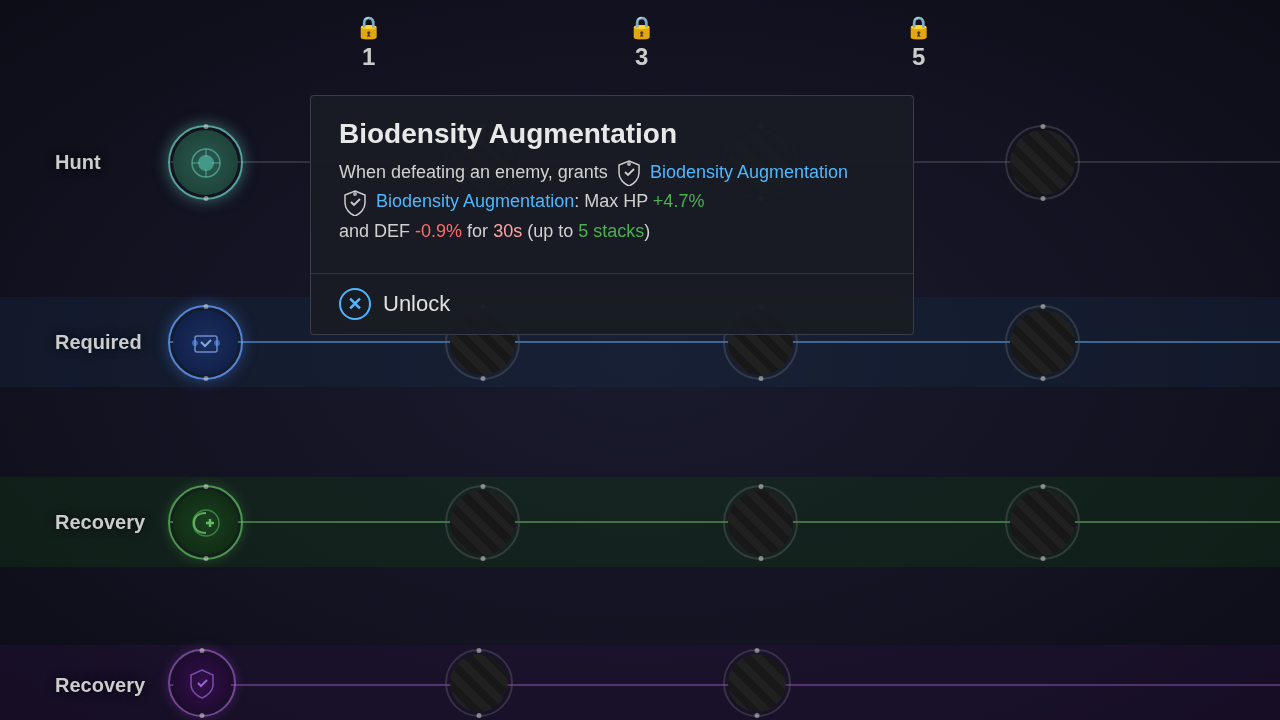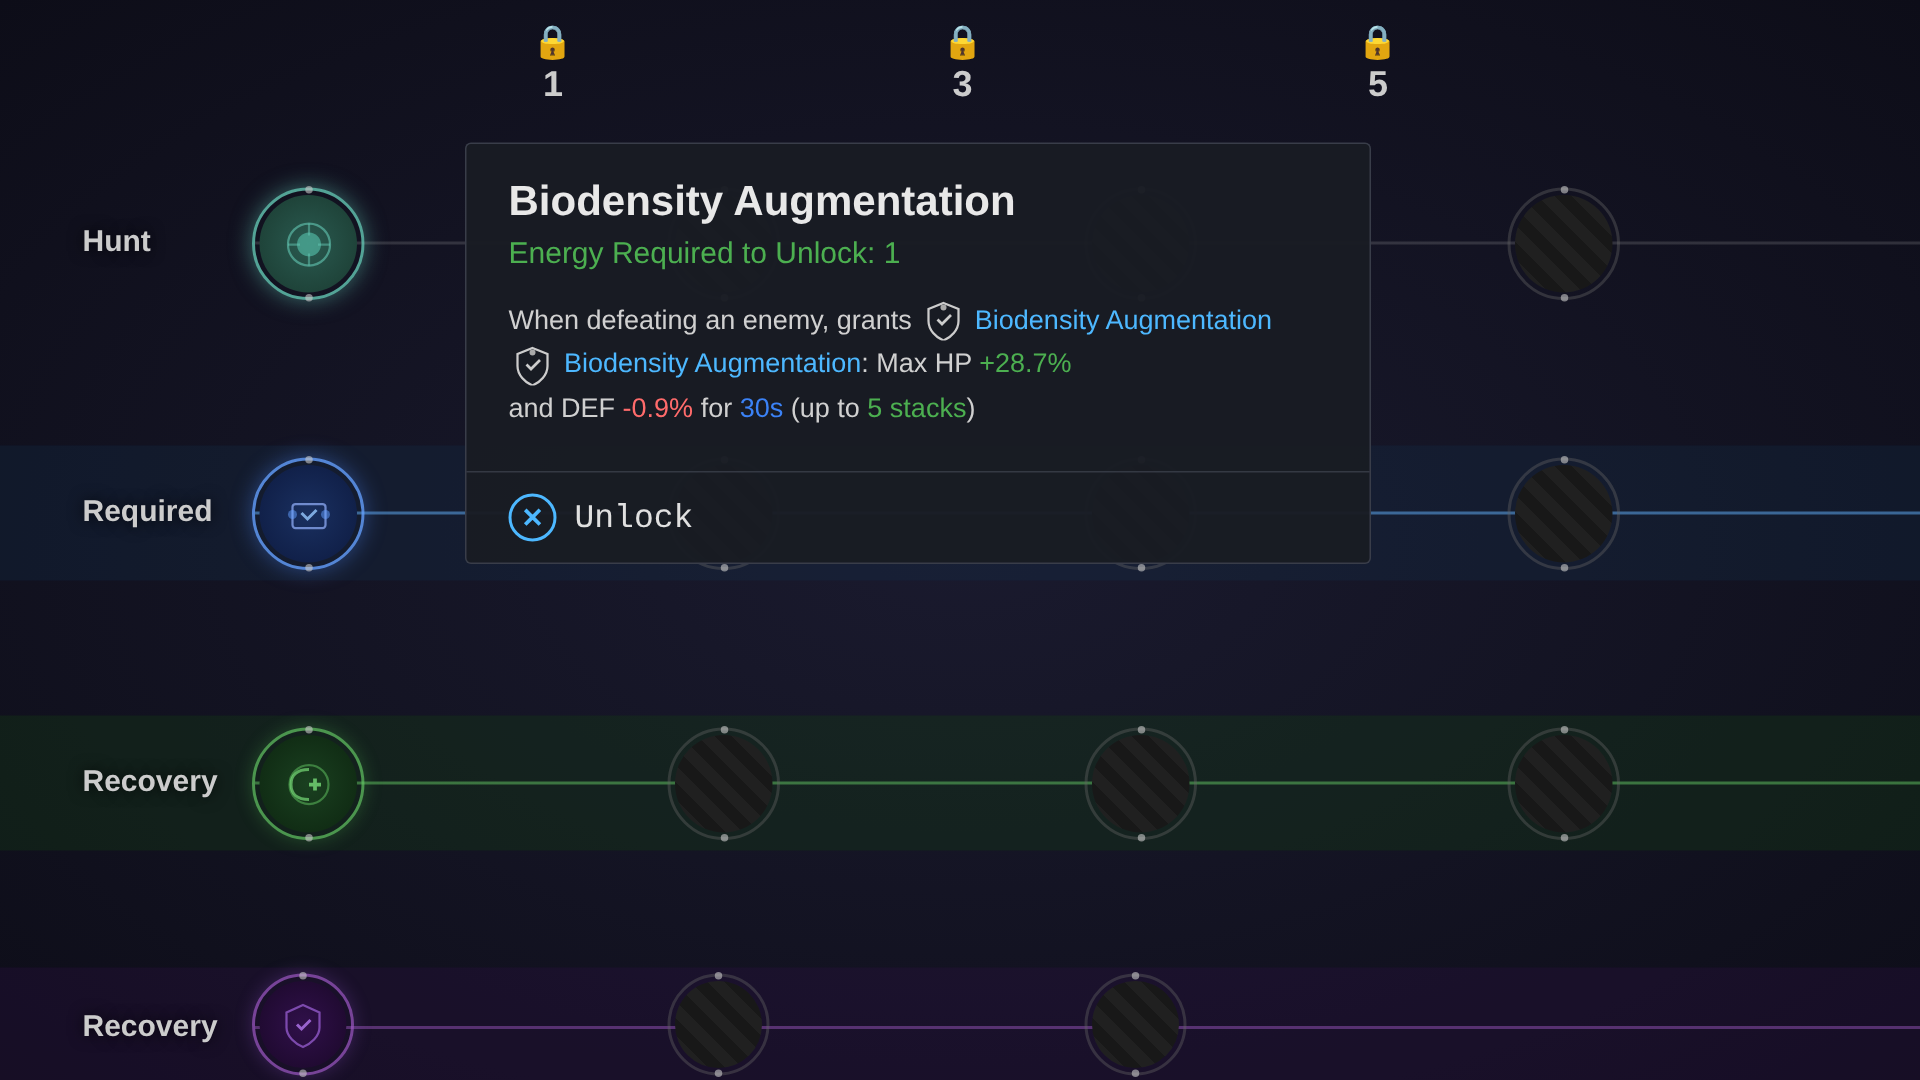--- a/index.html
+++ b/index.html
@@ -164,21 +164,21 @@
 
     .tooltip-desc .stat-pos {
       color: #4caf50;
     }
 
     .tooltip-desc .stat-neg {
       color: #ff6b6b;
     }
 
     .tooltip-desc .time {
-      color: #3b82f6;
+      color: #fca5a5;
     }
 
     .tooltip-desc .stacks {
       color: #4caf50;
     }
 
     .buff-icon {
       display: inline-block;
       width: 28px;
       height: 28px;
@@ -218,21 +218,20 @@
       font-size: 18px;
       font-weight: bold;
       cursor: pointer;
       flex-shrink: 0;
     }
 
     .unlock-label {
       font-size: 22px;
       color: #e0e0e0;
       font-weight: 500;
-      font-family: Liberation Mono, monospace;
     }
   </style>
 </head>
 <body>
 
 <div class="bg-layer"></div>
 
 <div class="lock-indicator" style="left: 355px;">
   <span class="lock-icon">🔒</span>
   <span class="lock-num">1</span>
@@ -339,42 +338,41 @@
     <div class="node-inner locked-dark" style="width:58px; height:58px;"></div>
   </div>
   <div class="node locked-gray" style="left:723px; top:4px; width:68px; height:68px;">
     <div class="node-inner locked-dark" style="width:58px; height:58px;"></div>
   </div>
 </div>
 
 <div class="tooltip">
   <div class="tooltip-body">
     <div class="tooltip-title">Biodensity Augmentation</div>
-    <div class="tooltip-energy">Energy Required to Unlock: 1</div>
     <div class="tooltip-desc">
       <span>When defeating an enemy, grants</span>
       
       <span class="buff-icon">
         <svg viewBox="0 0 28 28" xmlns="http://www.w3.org/2000/svg">
           <path d="M14 3 L24 7 L24 15 C24 21 19 26 14 28 C9 26 4 21 4 15 L4 7 Z" fill="none" stroke="#ccc" stroke-width="1.5"></path>
           <path d="M10 14 L13 17 L19 11" stroke="#ccc" stroke-width="1.8" fill="none"></path>
           <circle cx="14" cy="6" r="2" fill="#aaa"></circle>
         </svg>
       </span>
       <span class="buff-name">Biodensity Augmentation</span>
       <br>
       <span class="buff-icon">
         <svg viewBox="0 0 28 28" xmlns="http://www.w3.org/2000/svg">
           <path d="M14 3 L24 7 L24 15 C24 21 19 26 14 28 C9 26 4 21 4 15 L4 7 Z" fill="none" stroke="#ccc" stroke-width="1.5"></path>
           <path d="M10 14 L13 17 L19 11" stroke="#ccc" stroke-width="1.8" fill="none"></path>
           <circle cx="14" cy="6" r="2" fill="#aaa"></circle>
         </svg>
       </span>
       <span class="buff-name">Biodensity Augmentation</span><span>: Max HP</span>
-      <span class="stat-pos">+28.7%</span>
+      <span class="stat-pos">+4.7%</span>
       <br>
       <span>and DEF</span>
       <span class="stat-neg">-0.9%</span>
       <span>for</span>
       <span class="time">30s</span>
       <span>(up to</span>
       <span class="stacks">5 stacks</span><span>)</span>
     </div>
   </div>
   <div class="tooltip-divider"></div>

